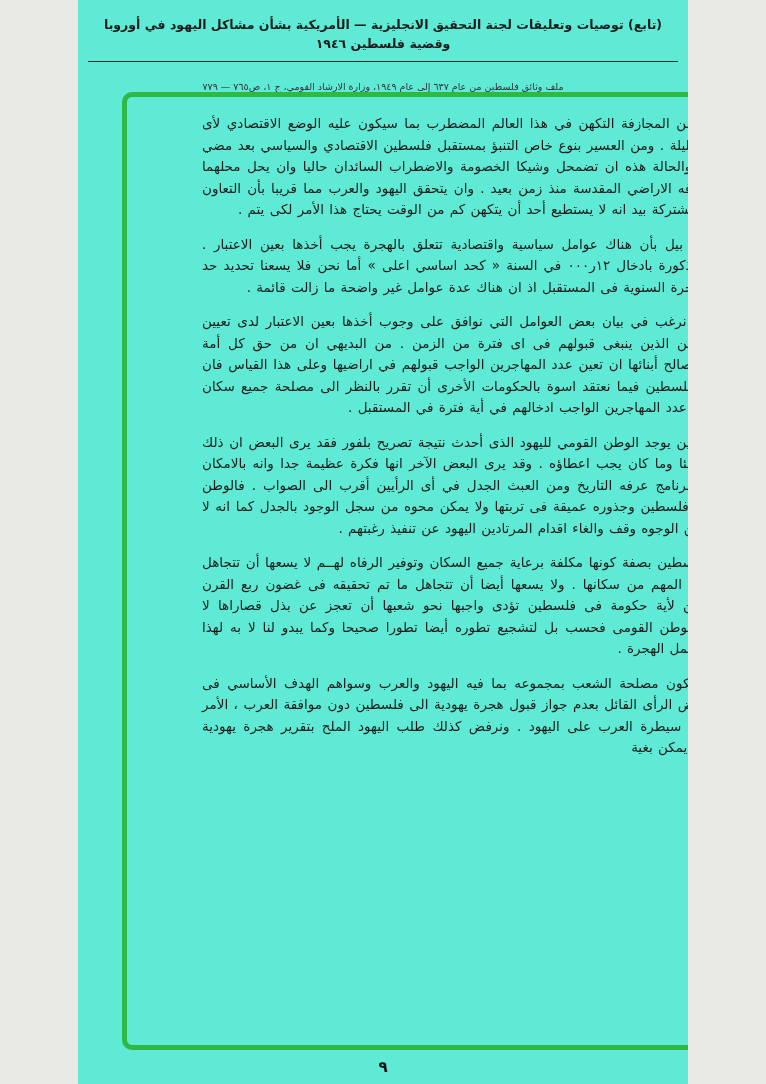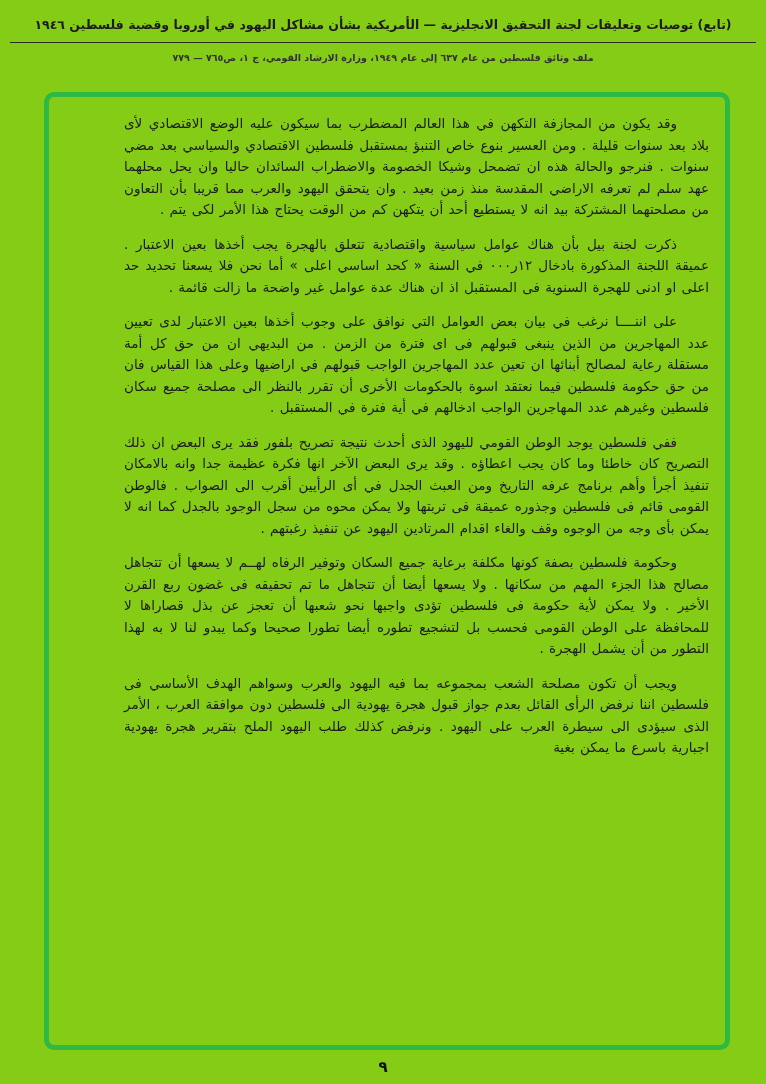--- a/index.html
+++ b/index.html
@@ -2,24 +2,24 @@
 <html lang="ar"><head>
 <meta charset="utf-8">
 <style>
   html, body {
     margin: 0;
     padding: 0;
     background: #e9e9e6;
   }
   .page {
     position: relative;
-    width: 766px;
+    width: 610px;
     height: 1084px;
     margin: 0 auto;
-    background: #84cc16;
+    background: #5eead4;
     font-family: "DejaVu Sans", sans-serif;
     color: #1c1c1c;
     overflow: hidden;
   }
   .header {
     position: absolute;
     top: 16px;
     left: 10px;
     right: 10px;
     direction: rtl;
@@ -27,23 +27,23 @@
   }
   .title {
     font-size: 12.5px;
     font-weight: 700;
     letter-spacing: 0.2px;
     padding-bottom: 7px;
     border-bottom: 1.5px solid #2a2a2a;
     line-height: 1.5;
   }
   .source {
-    margin-top: 9px;
+    margin-top: 19px;
     font-size: 9.5px;
-    font-weight: 700;
+    font-weight: 400;
     color: #333;
     letter-spacing: 0.2px;
   }
   .frame {
     position: absolute;
     top: 92px;
     left: 44px;
     width: 686px;
     height: 958px;
     box-sizing: border-box;

